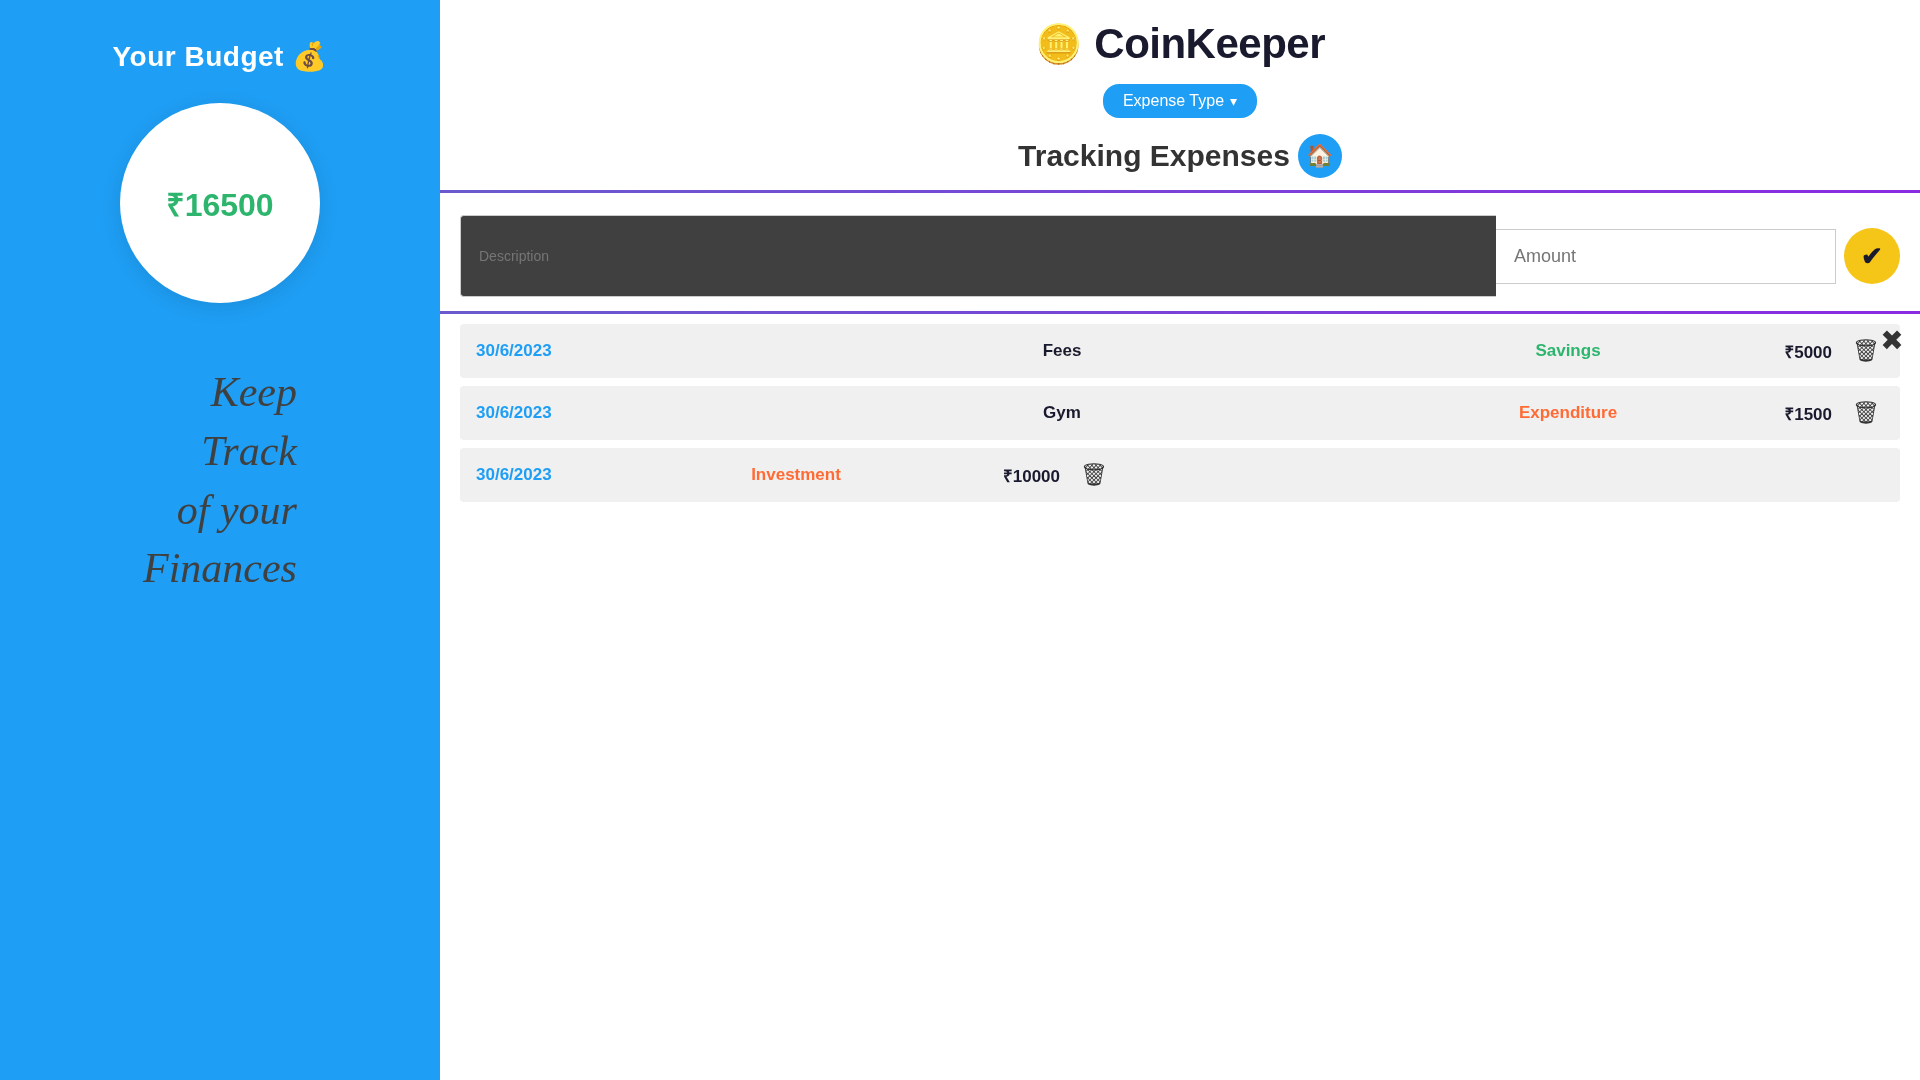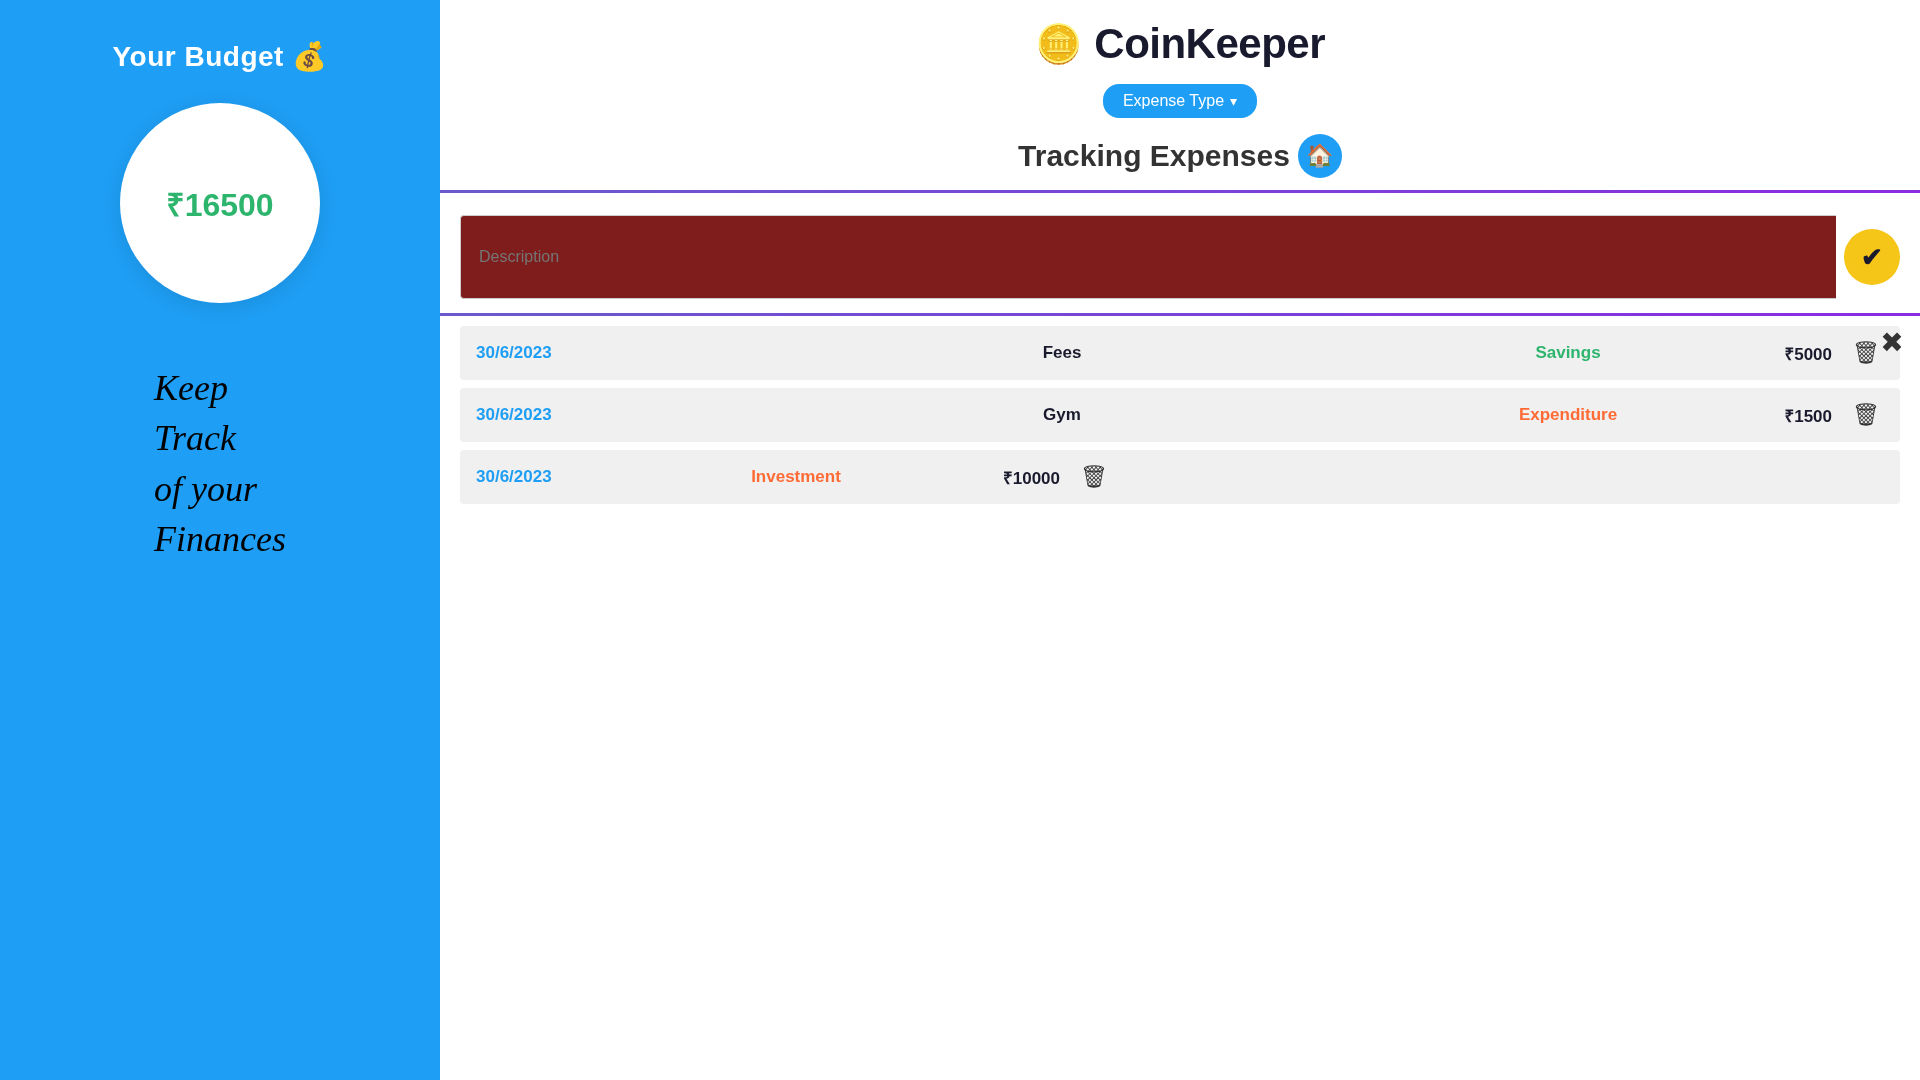--- a/index.html
+++ b/index.html
@@ -60,24 +60,24 @@
       box-shadow: 0 4px 20px rgba(0,0,0,0.1);
     }
 
     .budget-amount {
       color: #2db56e;
       font-size: 32px;
       font-weight: 800;
     }
 
     .tagline {
-      color: #000000;
-      font-size: 36px;
+      color: #404040;
+      font-size: 42px;
       line-height: 1.4;
-      text-align: left;
+      text-align: right;
       font-family: 'Brush Script MT', cursive, 'Comic Sans MS';
       font-style: italic;
     }
 
     
     .main-content {
       flex: 1;
       display: flex;
       flex-direction: column;
       padding: 0;
@@ -163,26 +163,26 @@
       display: flex;
       align-items: center;
       padding: 10px 20px;
       gap: 0;
       position: relative;
     }
 
     .description-input {
       flex: 1;
       padding: 32px 18px;
-      font-size: 16px;
+      font-size: 14px;
       border: 1.5px solid #cccccc;
       border-right: none;
       outline: none;
       color: #aaaaaa;
-      background: #7f1d1d;
+      background: #404040;
       border-radius: 4px 0 0 4px;
     }
 
     .amount-input {
       width: 340px;
       padding: 16px 18px;
       font-size: 18px;
       border: 1.5px solid #cccccc;
       border-left: none;
       outline: none;
@@ -331,20 +331,21 @@
       <div class="home-icon-circle">
         <span>🏠</span>
       </div>
     </div>
   </div>
 
   <div class="divider"></div>
 
   <div class="form-row">
     <input class="description-input" type="text" placeholder="Description" style="">
+    <input class="amount-input" type="text" placeholder="Amount" style="">
     <button class="confirm-btn">
       <span>✔</span>
     </button>
   </div>
 
   <div class="divider2"></div>
 
   <div class="table-area">
     <button class="close-btn">
       <span>✖</span>

